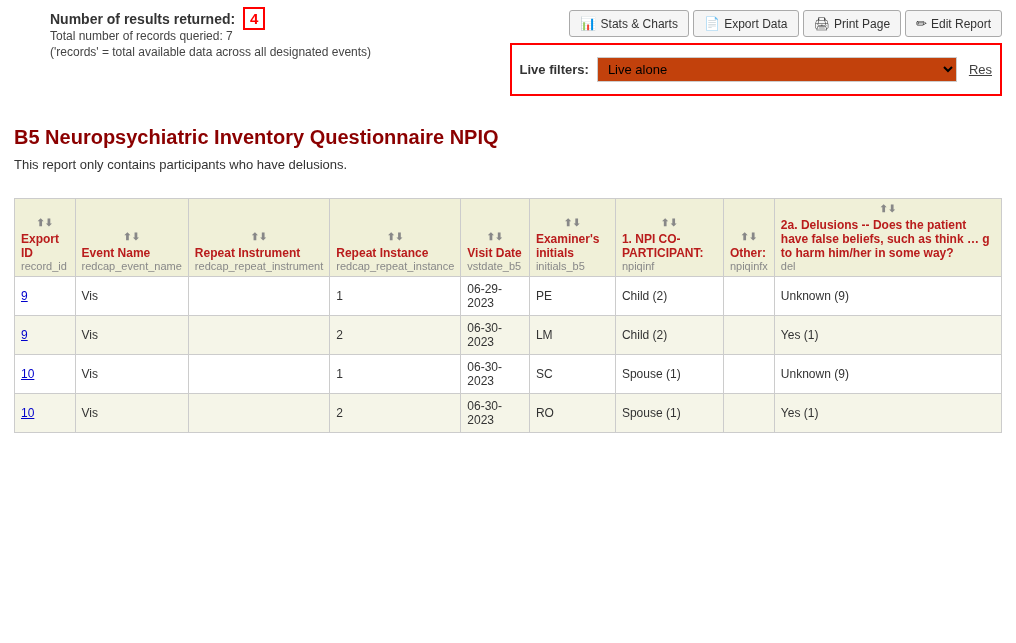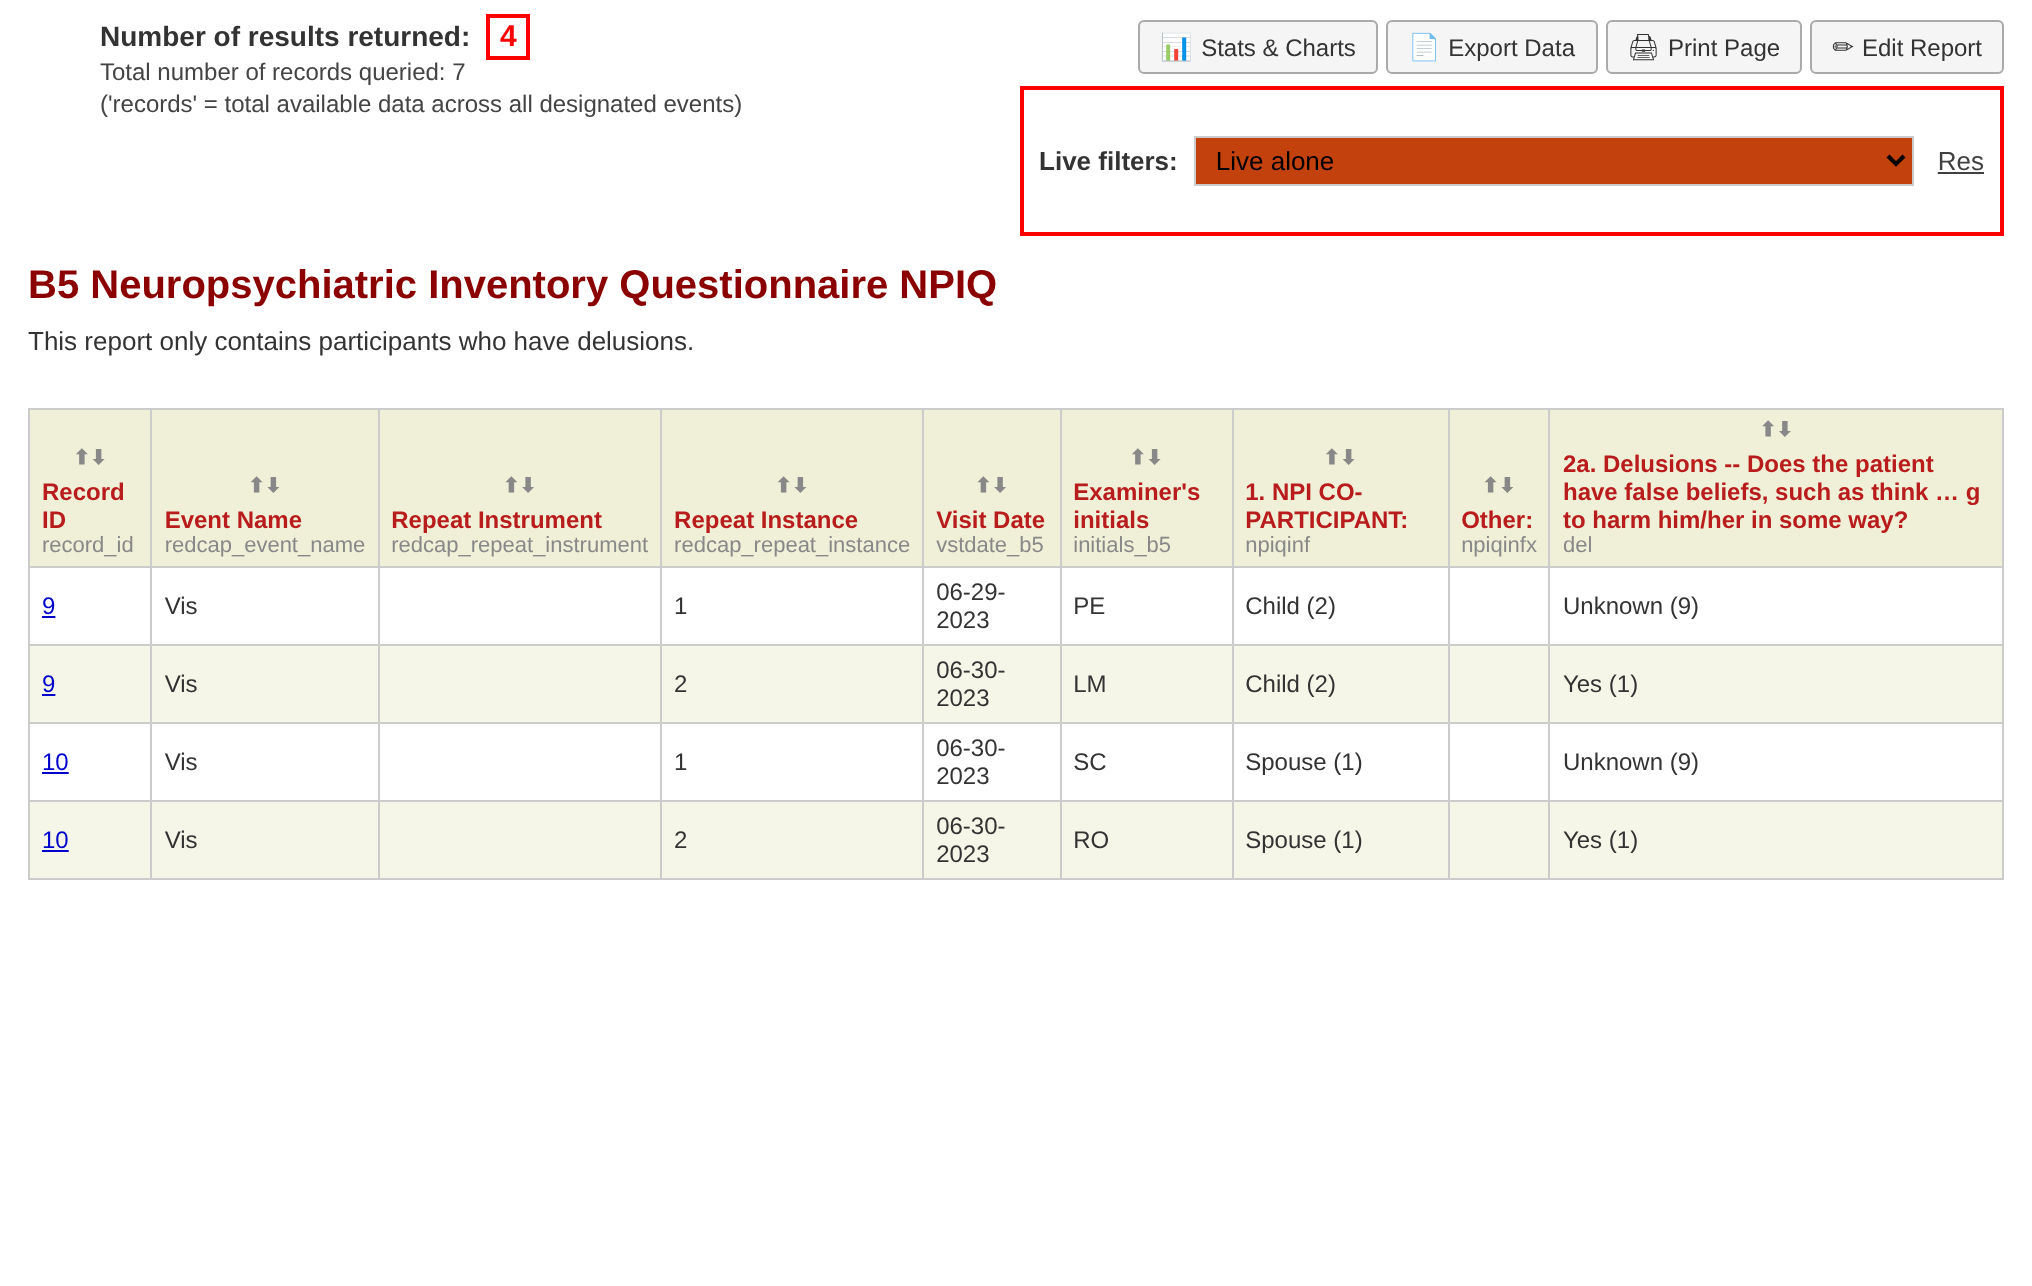--- a/index.html
+++ b/index.html
@@ -60,21 +60,21 @@
       border: 1px solid #aaa;
       background: #f5f5f5;
       color: #333;
       font-weight: normal;
     }
     .btn-icon { font-size: 13px; }
     .live-filters-box {
       display: flex;
       align-items: center;
       border: 2px solid red;
-      padding: 23px 8px;
+      padding: 12px 8px;
       gap: 8px;
       background: #fff;
     }
     .live-filters-label {
       font-weight: bold;
       font-size: 13px;
       white-space: nowrap;
     }
     .live-filters-select {
       border: 1px solid #ccc;
@@ -88,21 +88,21 @@
       color: #404040;
       text-decoration: underline;
       font-size: 13px;
       cursor: pointer;
       margin-left: 4px;
     }
     .report-title {
       color: #8b0000;
       font-size: 20px;
       font-weight: bold;
-      margin: 14px 0 8px 0;
+      margin: 30px 0 8px 0;
     }
     .report-desc {
       font-size: 13px;
       color: #333;
       margin-bottom: 26px;
     }
     .data-table {
       border-collapse: collapse;
       width: 100%;
       font-size: 12px;
@@ -198,21 +198,21 @@
 <div class="report-title">B5 Neuropsychiatric Inventory Questionnaire NPIQ</div>
 <div class="report-desc">This report only contains participants who have delusions.</div>
 
 <table class="data-table">
   <thead>
     <tr>
       <th>
         <div class="col-sort">
             <span class="sort-arrows">⬆⬇</span>
           </div>
-        <div class="col-main-label">Record ID</div>
+        <div class="col-main-label">Export ID</div>
         <div class="col-sub-label">record_id</div>
       </th>
       <th>
         <div class="col-sort">
             <span class="sort-arrows">⬆⬇</span>
           </div>
         <div class="col-main-label">Event Name</div>
         <div class="col-sub-label">redcap_event_name</div>
       </th>
       <th>

